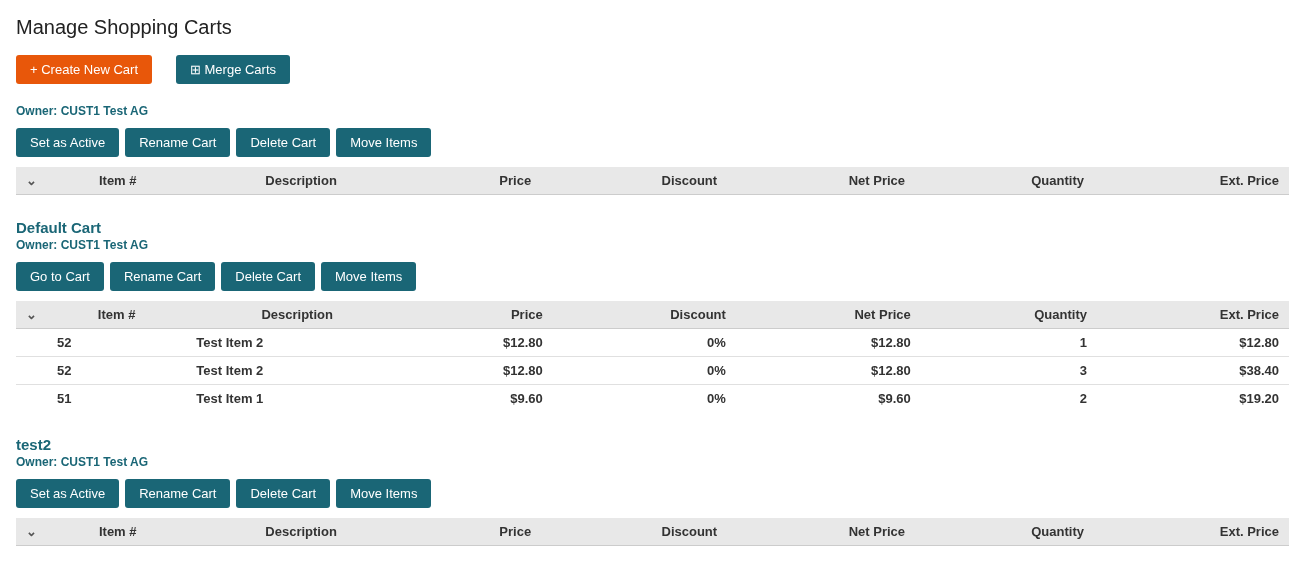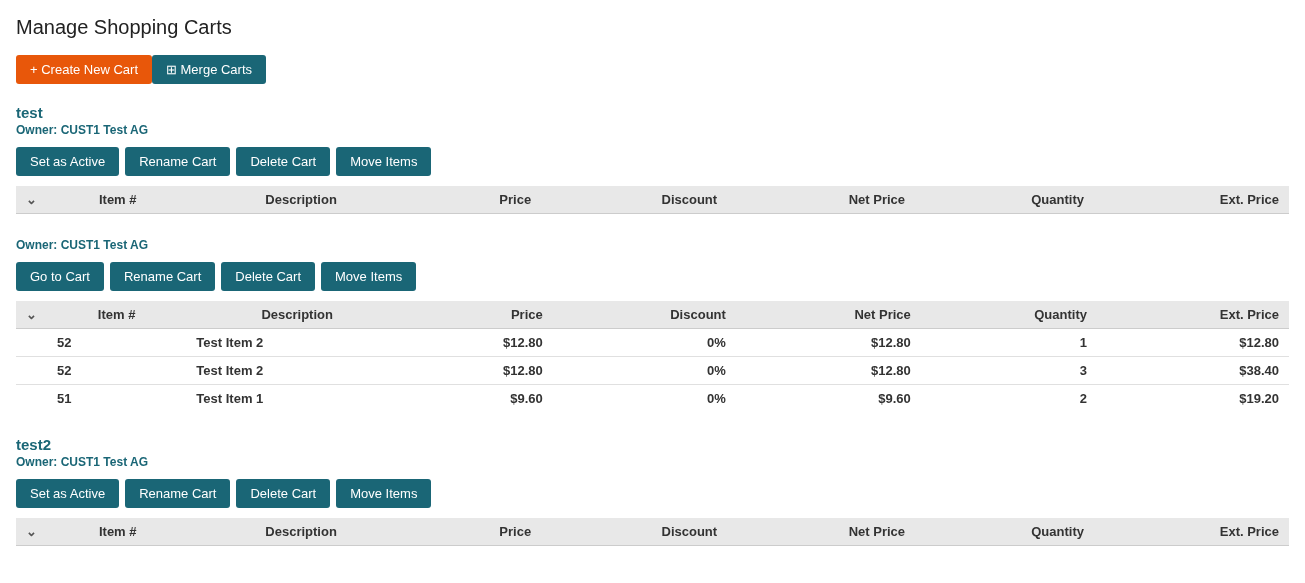--- a/index.html
+++ b/index.html
@@ -11,21 +11,21 @@
       padding: 16px;
     }
     h1 {
       font-size: 20px;
       font-weight: normal;
       margin-bottom: 16px;
       color: #222;
     }
     .toolbar {
       display: flex;
-      gap: 0;
+      gap: 24px;
       margin-bottom: 20px;
     }
     .btn {
       display: inline-flex;
       align-items: center;
       gap: 5px;
       padding: 7px 14px;
       border: none;
       border-radius: 3px;
       cursor: pointer;
@@ -103,21 +103,20 @@
 
 <h1>Manage Shopping Carts</h1>
 
 <div class="toolbar">
   <button class="btn btn-orange">+ Create New Cart</button>
   <button class="btn btn-teal">⊞ Merge Carts</button>
 </div>
 
 <div id="carts-container">
     <div class="cart-section">
-      <div class="cart-name">test</div>
       <div class="cart-owner">Owner: CUST1 Test AG</div>
       <div class="cart-actions">
         <button class="btn btn-teal">Set as Active</button>
         <button class="btn btn-teal">Rename Cart</button>
         <button class="btn btn-teal">Delete Cart</button>
         <button class="btn btn-teal">Move Items</button>
       </div>
       <table>
         <thead>
           <tr>
@@ -128,20 +127,21 @@
             <th class="num">Discount</th>
             <th class="num">Net Price</th>
             <th class="num">Quantity</th>
             <th class="num">Ext. Price</th>
           </tr>
         </thead>
         <tbody></tbody>
       </table>
     </div>
     <div class="cart-section">
+      <div class="cart-name">Default Cart</div>
       <div class="cart-owner">Owner: CUST1 Test AG</div>
       <div class="cart-actions">
         <button class="btn btn-teal">Go to Cart</button>
         <button class="btn btn-teal">Rename Cart</button>
         <button class="btn btn-teal">Delete Cart</button>
         <button class="btn btn-teal">Move Items</button>
       </div>
       <table>
         <thead>
           <tr>

